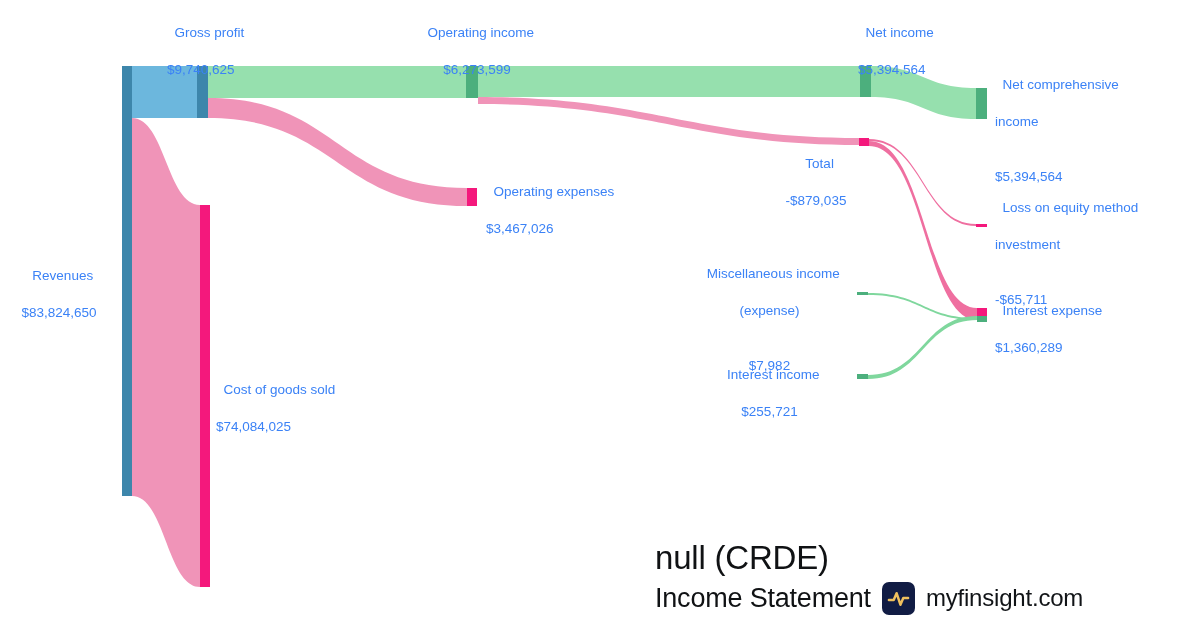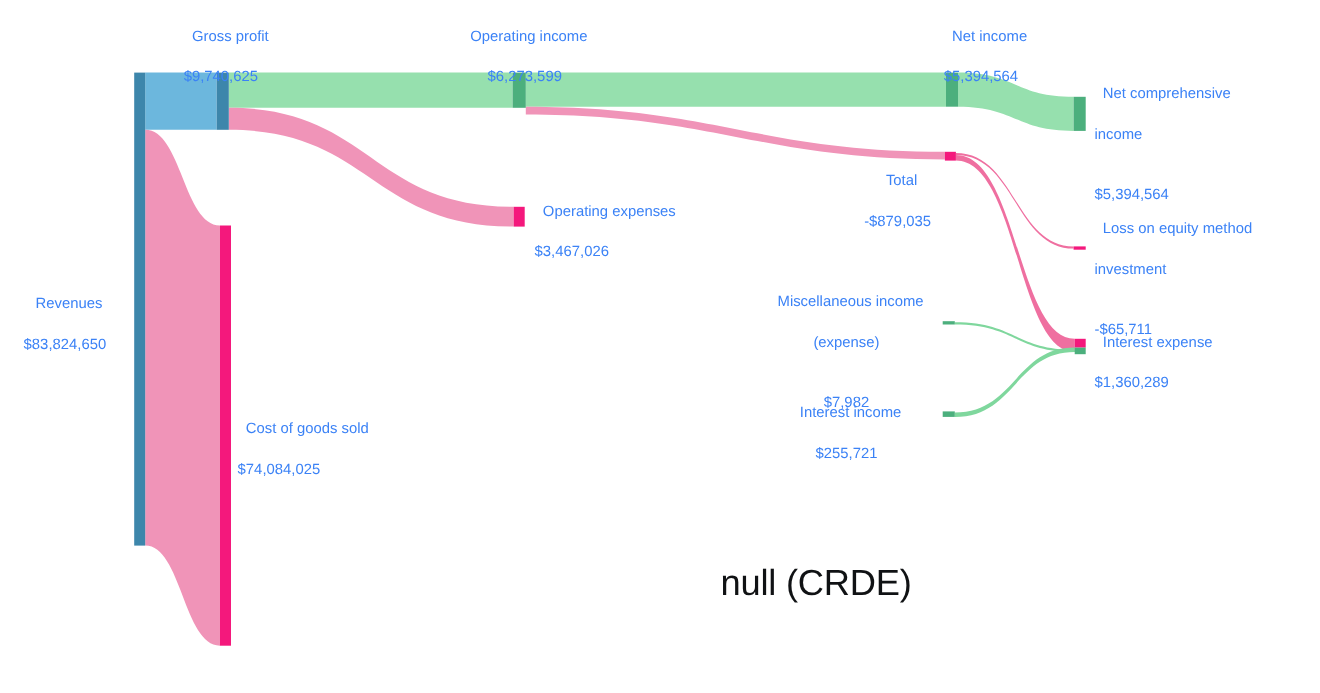--- a/index.html
+++ b/index.html
@@ -4,21 +4,21 @@
 <style>
   html,body{margin:0;padding:0;background:#ffffff;}
   body{width:1200px;height:630px;position:relative;overflow:hidden;
        font-family:"Liberation Sans","DejaVu Sans",sans-serif;
        -webkit-font-smoothing:antialiased;}
   #chart{position:absolute;left:0;top:0;width:1200px;height:630px;}
   .lbl{position:absolute;font-size:13.5px;line-height:18.5px;color:#3b82f6;white-space:pre;}
   .lbl.r{text-align:center;}
   .lbl.l{text-align:left;}
   .lbl .v{display:block;}
-  #footer{position:absolute;left:655px;top:510px;width:470px;}
+  #footer{position:absolute;left:655px;top:538px;width:470px;}
   #title-line{font-size:33px;line-height:40px;color:#101214;letter-spacing:-0.2px;}
   #sub-row{display:flex;align-items:center;gap:11px;margin-top:3px;}
   #subtitle{font-size:27px;line-height:34px;color:#101214;letter-spacing:-0.2px;}
   #brand-mark{width:33px;height:33px;border-radius:7px;background:#111c44;
        display:flex;align-items:center;justify-content:center;flex:0 0 auto;}
   #brand-name{font-size:24px;line-height:30px;color:#111417;letter-spacing:-0.2px;}
 </style>
 </head>
 <body>
 
@@ -148,13 +148,22 @@
   <span class="v">$255,721</span>
 </div>
 
 <div class="lbl l" style="left:995px;top:283px;">
   <span>Interest expense</span>
   <span class="v">$1,360,289</span>
 </div>
 
 <div id="footer">
   <div id="title-line">null (CRDE)</div>
+  <div id="sub-row">
+    <div id="subtitle">Income Statement</div>
+    <div id="brand-mark">
+      <svg width="23" height="23" viewBox="0 0 24 24" aria-hidden="true">
+        <polyline points="2,13.5 7,13.5 10,6.5 14,18.5 17,11.5 22,11.5" fill="none" stroke="#efc05e" stroke-width="2.6" stroke-linecap="round" stroke-linejoin="round"></polyline>
+      </svg>
+    </div>
+    <div id="brand-name">myfinsight.com</div>
+  </div>
 </div>
 
 </body></html>

